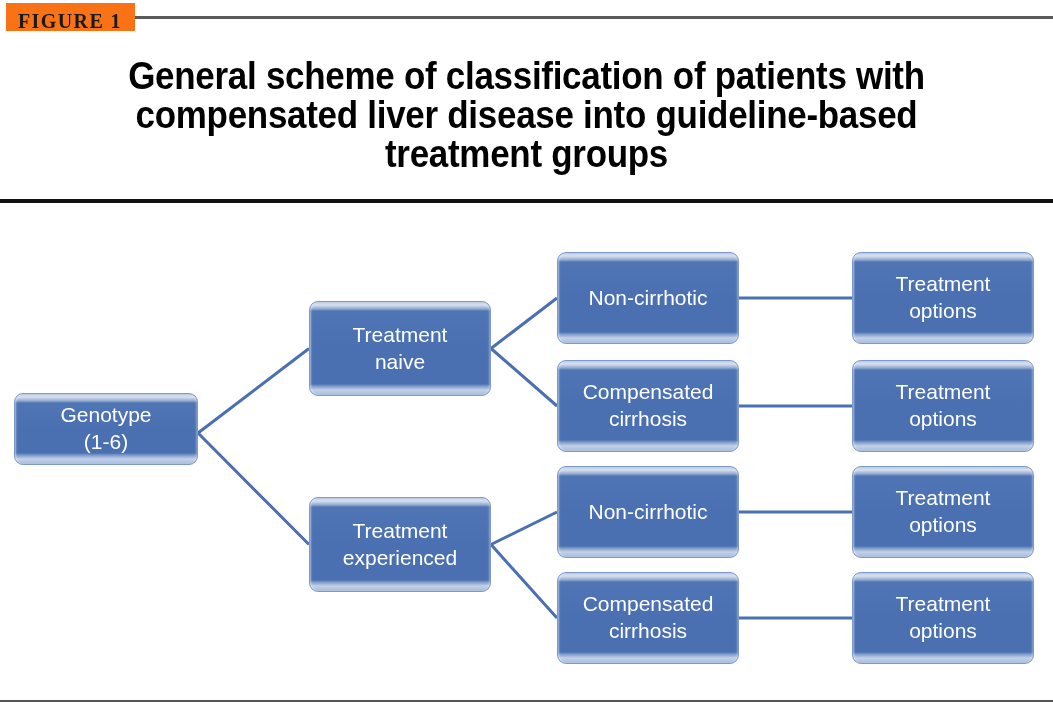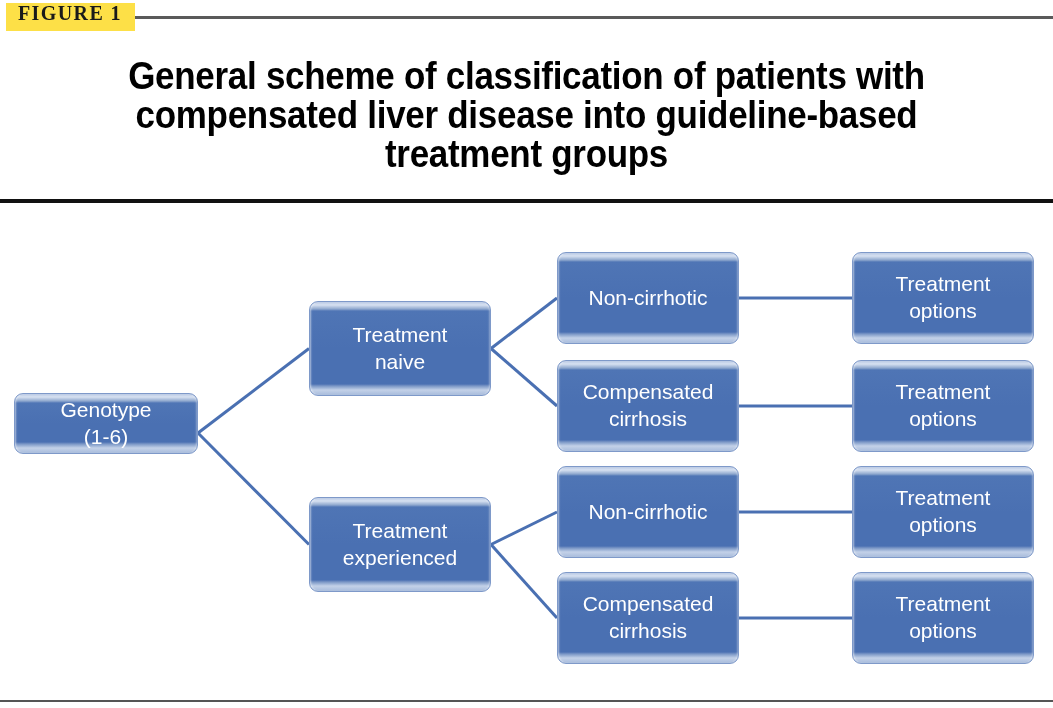--- a/index.html
+++ b/index.html
@@ -18,23 +18,23 @@
     overflow: hidden;
   }
 
   
   #figure-badge {
     position: absolute;
     left: 6px;
     top: 3px;
     height: 28px;
     padding: 0 13px 0 12px;
-    background: #fde047;
+    background: #f97316;
     display: flex;
-    align-items: flex-start;
+    align-items: flex-end;
     z-index: 5;
   }
   #figure-badge-label {
     font-family: "Liberation Serif", serif;
     font-weight: bold;
     font-size: 20px;
     letter-spacing: 1.4px;
     color: #1a1a1a;
     line-height: 1;
     white-space: nowrap;
@@ -156,21 +156,21 @@
         <line x1="491" y1="145.5" x2="557" y2="95" stroke="#4A70B2" stroke-width="3"></line>
         <line x1="491" y1="145.5" x2="557" y2="203" stroke="#4A70B2" stroke-width="3"></line>
         <line x1="491" y1="341.5" x2="557" y2="309" stroke="#4A70B2" stroke-width="3"></line>
         <line x1="491" y1="341.5" x2="557" y2="415" stroke="#4A70B2" stroke-width="3"></line>
         <line x1="739" y1="95" x2="852" y2="95" stroke="#4A70B2" stroke-width="3"></line>
         <line x1="739" y1="203" x2="852" y2="203" stroke="#4A70B2" stroke-width="3"></line>
         <line x1="739" y1="309" x2="852" y2="309" stroke="#4A70B2" stroke-width="3"></line>
         <line x1="739" y1="415" x2="852" y2="415" stroke="#4A70B2" stroke-width="3"></line>
       </svg>
     <div id="node-layer">
-        <div class="node" style="left: 14px; top: 190px; width: 184px; height: 61px;">
+        <div class="node" style="left: 14px; top: 190px; width: 184px; height: 72px;">
           <span class="node-label">Genotype
 (1-6)</span>
         </div>
         <div class="node" style="left: 309px; top: 98px; width: 182px; height: 95px;">
           <span class="node-label">Treatment
 naive</span>
         </div>
         <div class="node" style="left: 309px; top: 294px; width: 182px; height: 95px;">
           <span class="node-label">Treatment
 experienced</span>

